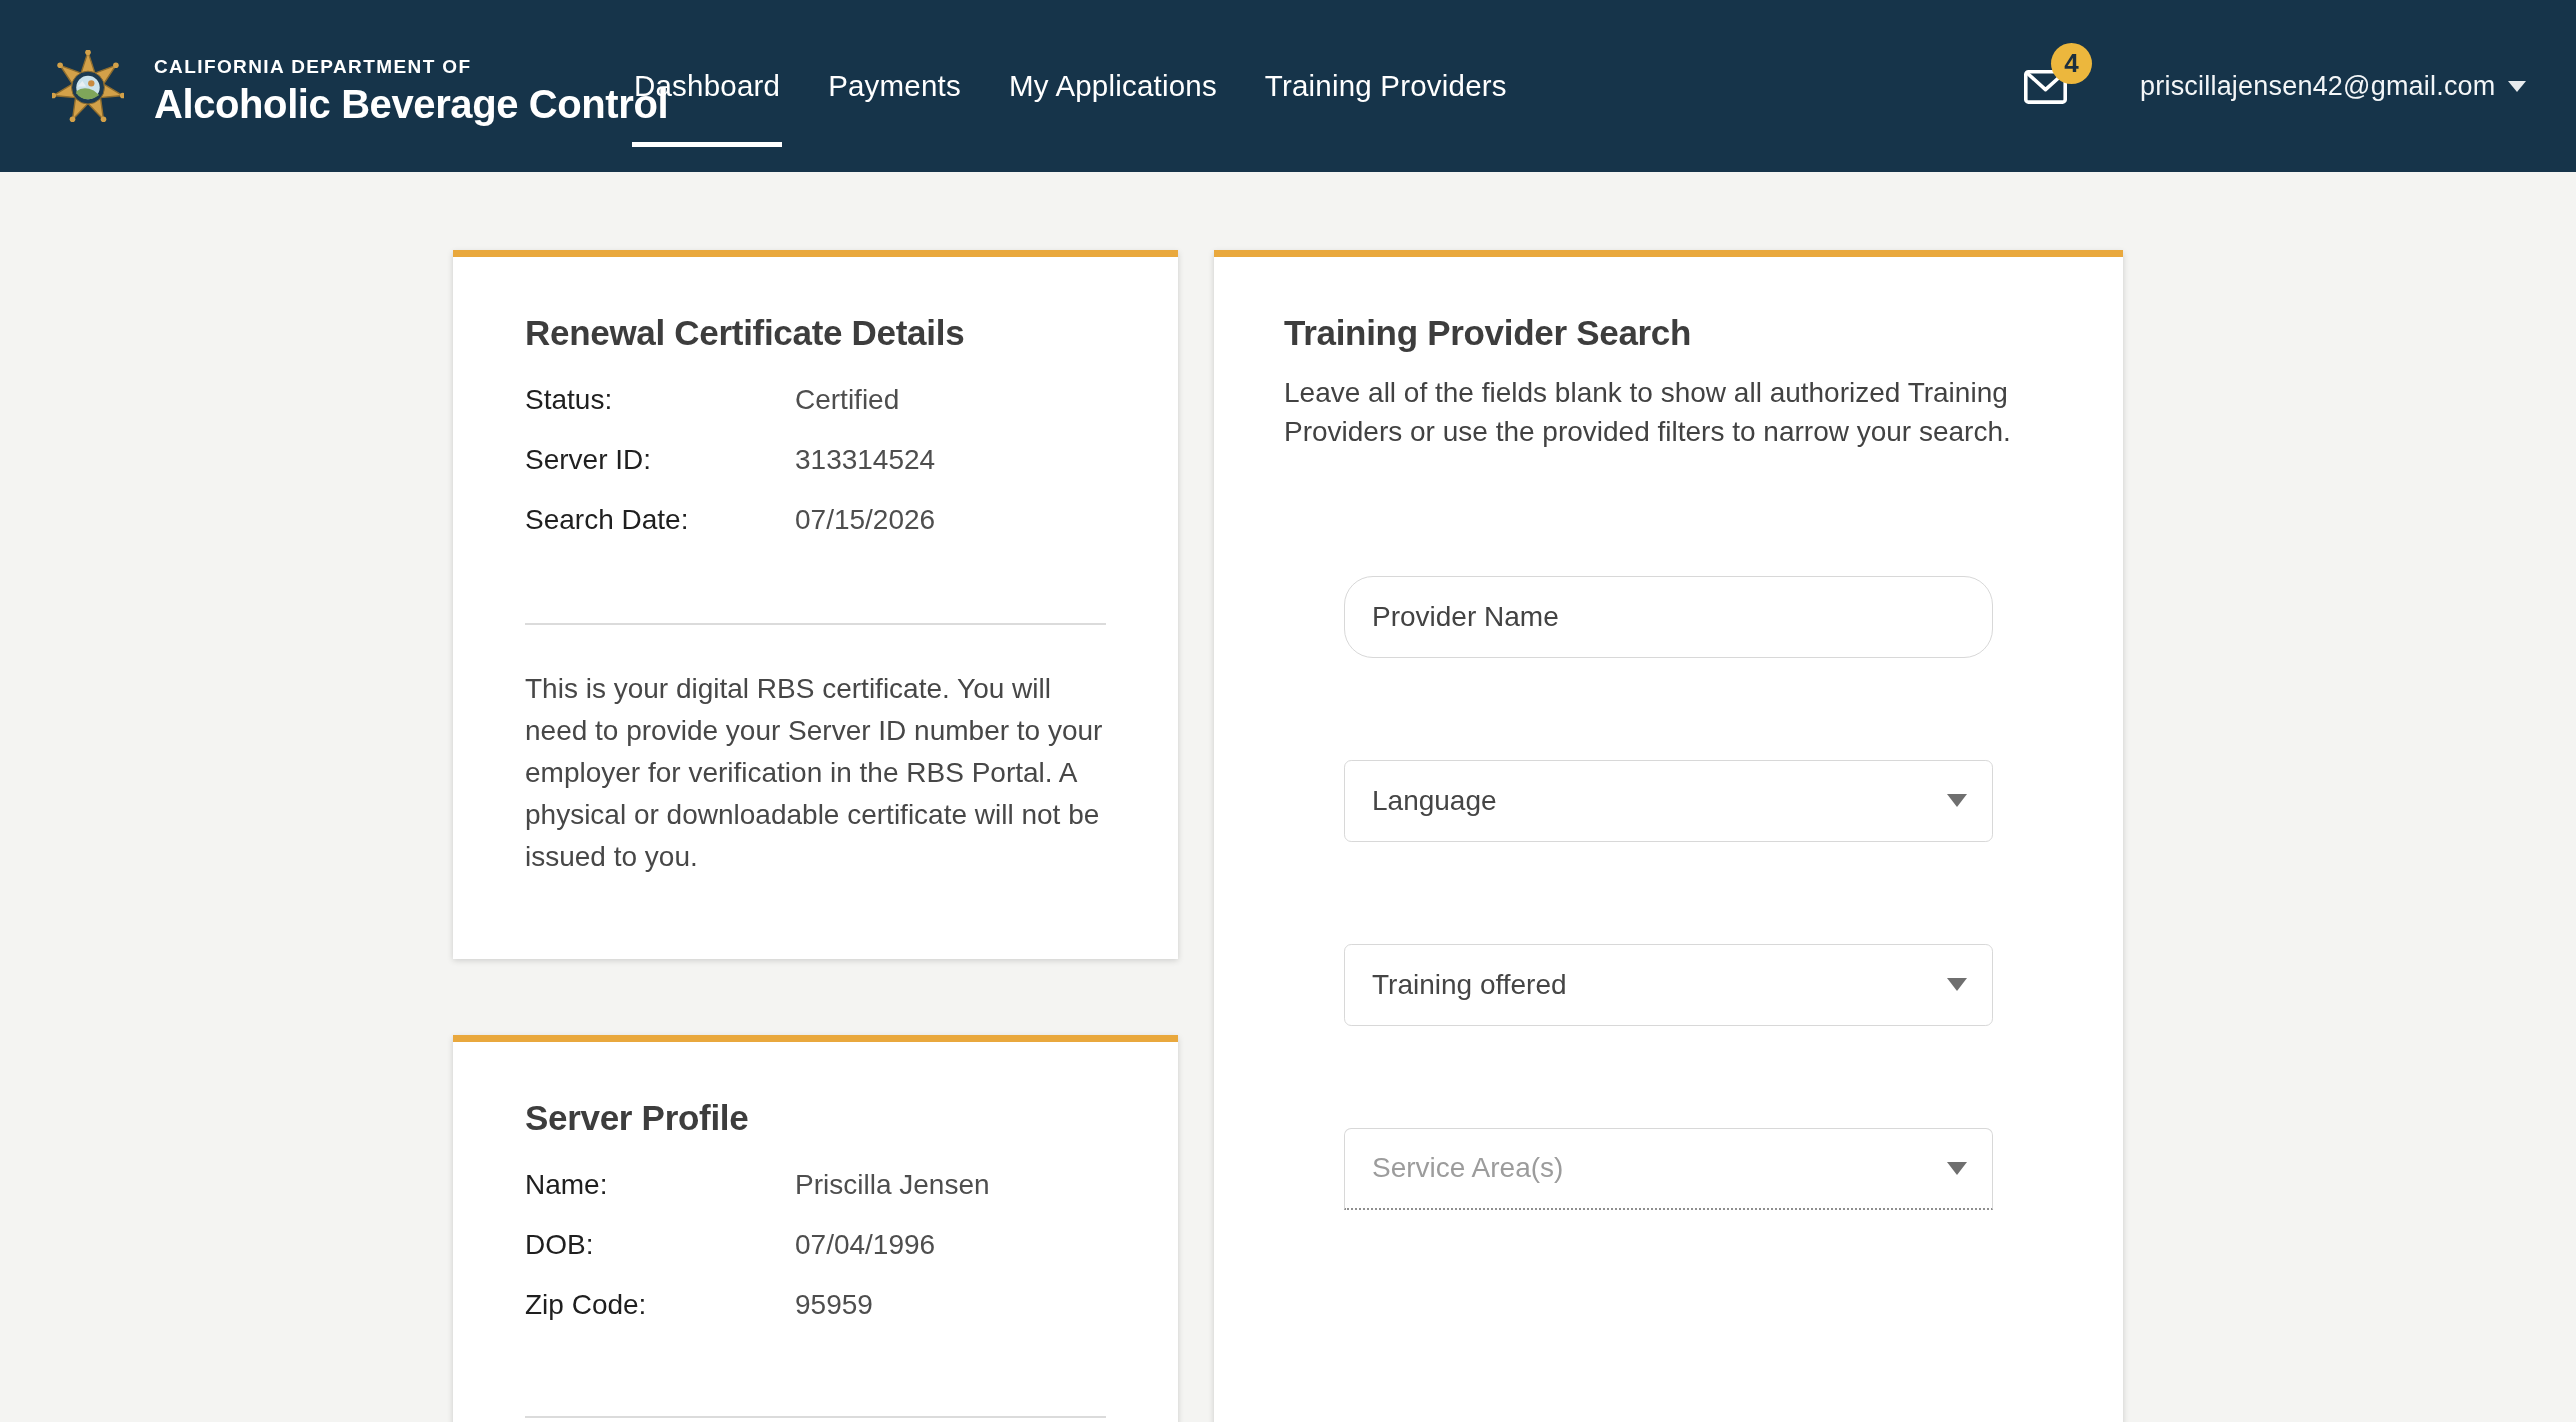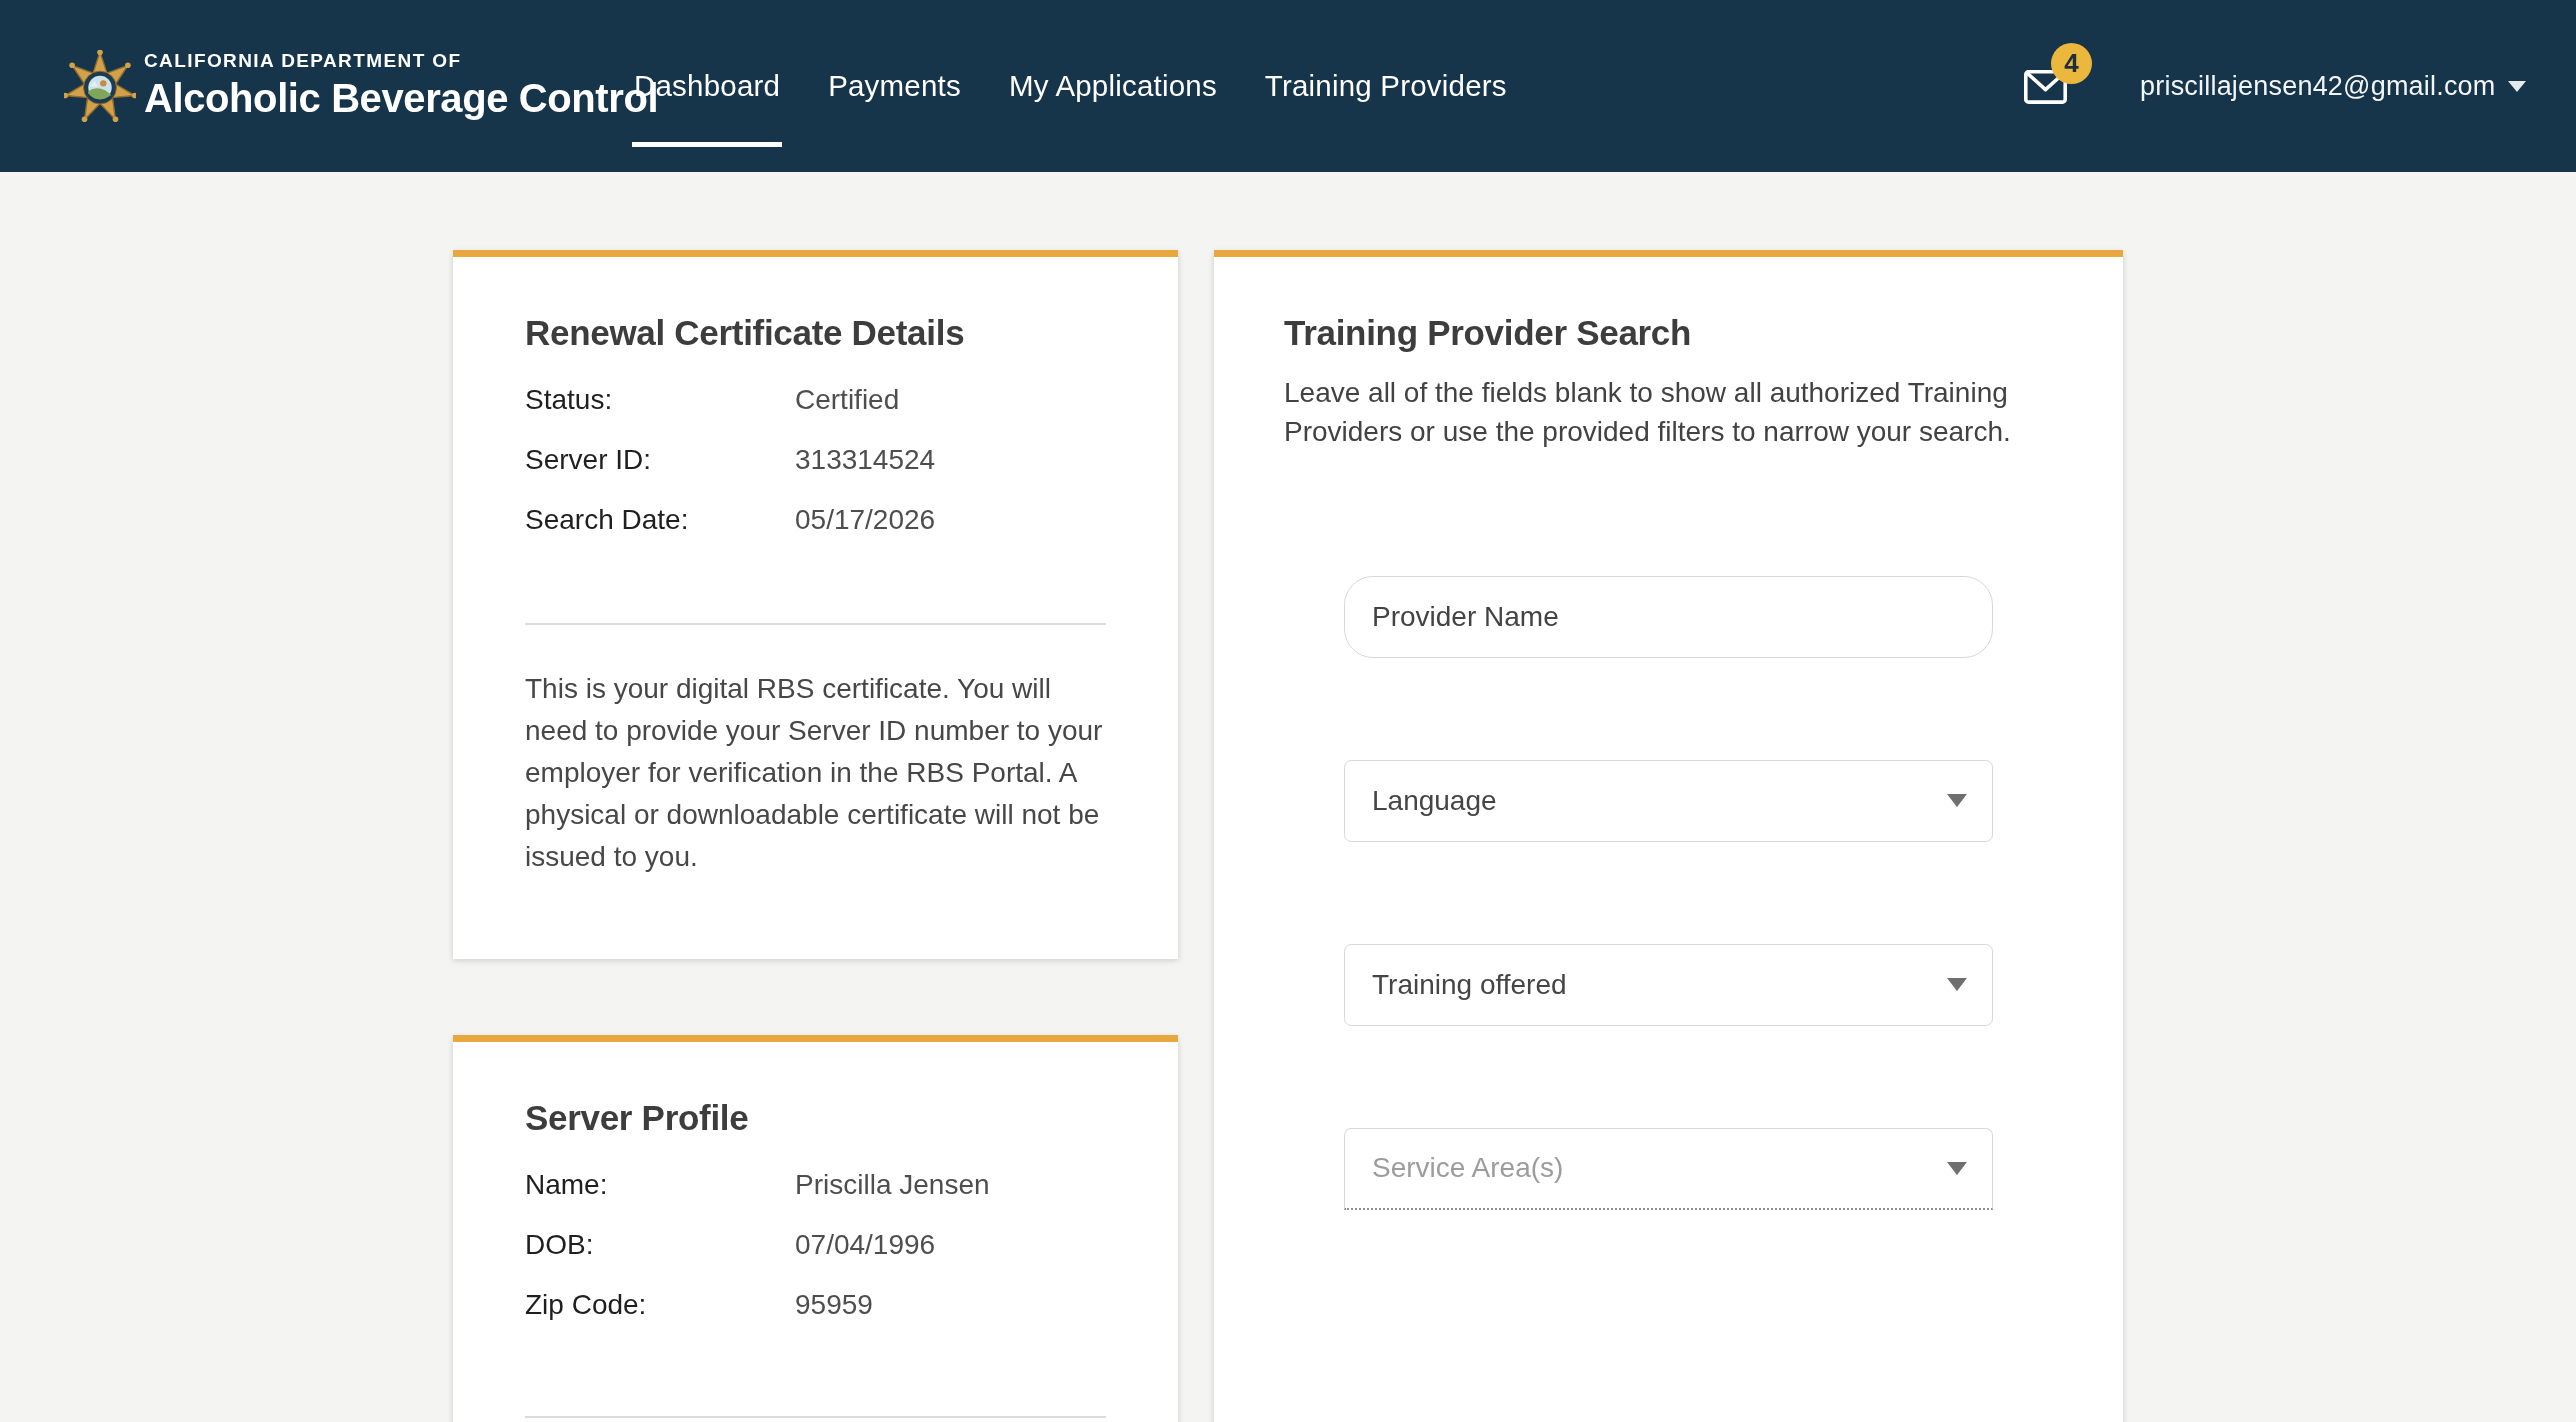--- a/index.html
+++ b/index.html
@@ -9,22 +9,22 @@
     font-family:"Liberation Sans", sans-serif;
     position:relative;
   }
 
   
   .header {
     position:absolute; top:0; left:0; width:2576px; height:172px;
     background:#16344A;
   }
   .brand {
-    position:absolute; left:64px; top:50px;
-    display:flex; align-items:flex-start; gap:8px;
+    position:absolute; left:52px; top:50px;
+    display:flex; align-items:flex-end; gap:30px;
   }
   .brand-star { width:72px; height:77px; flex:0 0 auto; }
   .brand-text { display:flex; flex-direction:column; }
   .brand-dept {
     color:#FFFFFF; font-size:19px; font-weight:700; letter-spacing:1.4px;
   }
   .brand-name {
     color:#FFFFFF; font-size:40px; font-weight:700; letter-spacing:-0.4px;
     margin-top:3.6px;
   }
@@ -191,21 +191,21 @@
     <div class="kv">
       <span class="k">Status:</span>
       <span class="v">Certified</span>
     </div>
     <div class="kv">
       <span class="k">Server ID:</span>
       <span class="v">313314524</span>
     </div>
     <div class="kv">
       <span class="k">Search Date:</span>
-      <span class="v">05/17/2026</span>
+      <span class="v">07/15/2026</span>
     </div>
   </div>
   <div class="divider"></div>
   <p class="card-desc">This is your digital RBS certificate. You will need to provide your Server ID number to your employer for verification in the RBS Portal. A physical or downloadable certificate will not be issued to you.</p>
 </section>
 
 <section class="card" id="profile-card">
   <h2 class="card-title">Server Profile</h2>
   <div class="kv-rows">
     <div class="kv">

